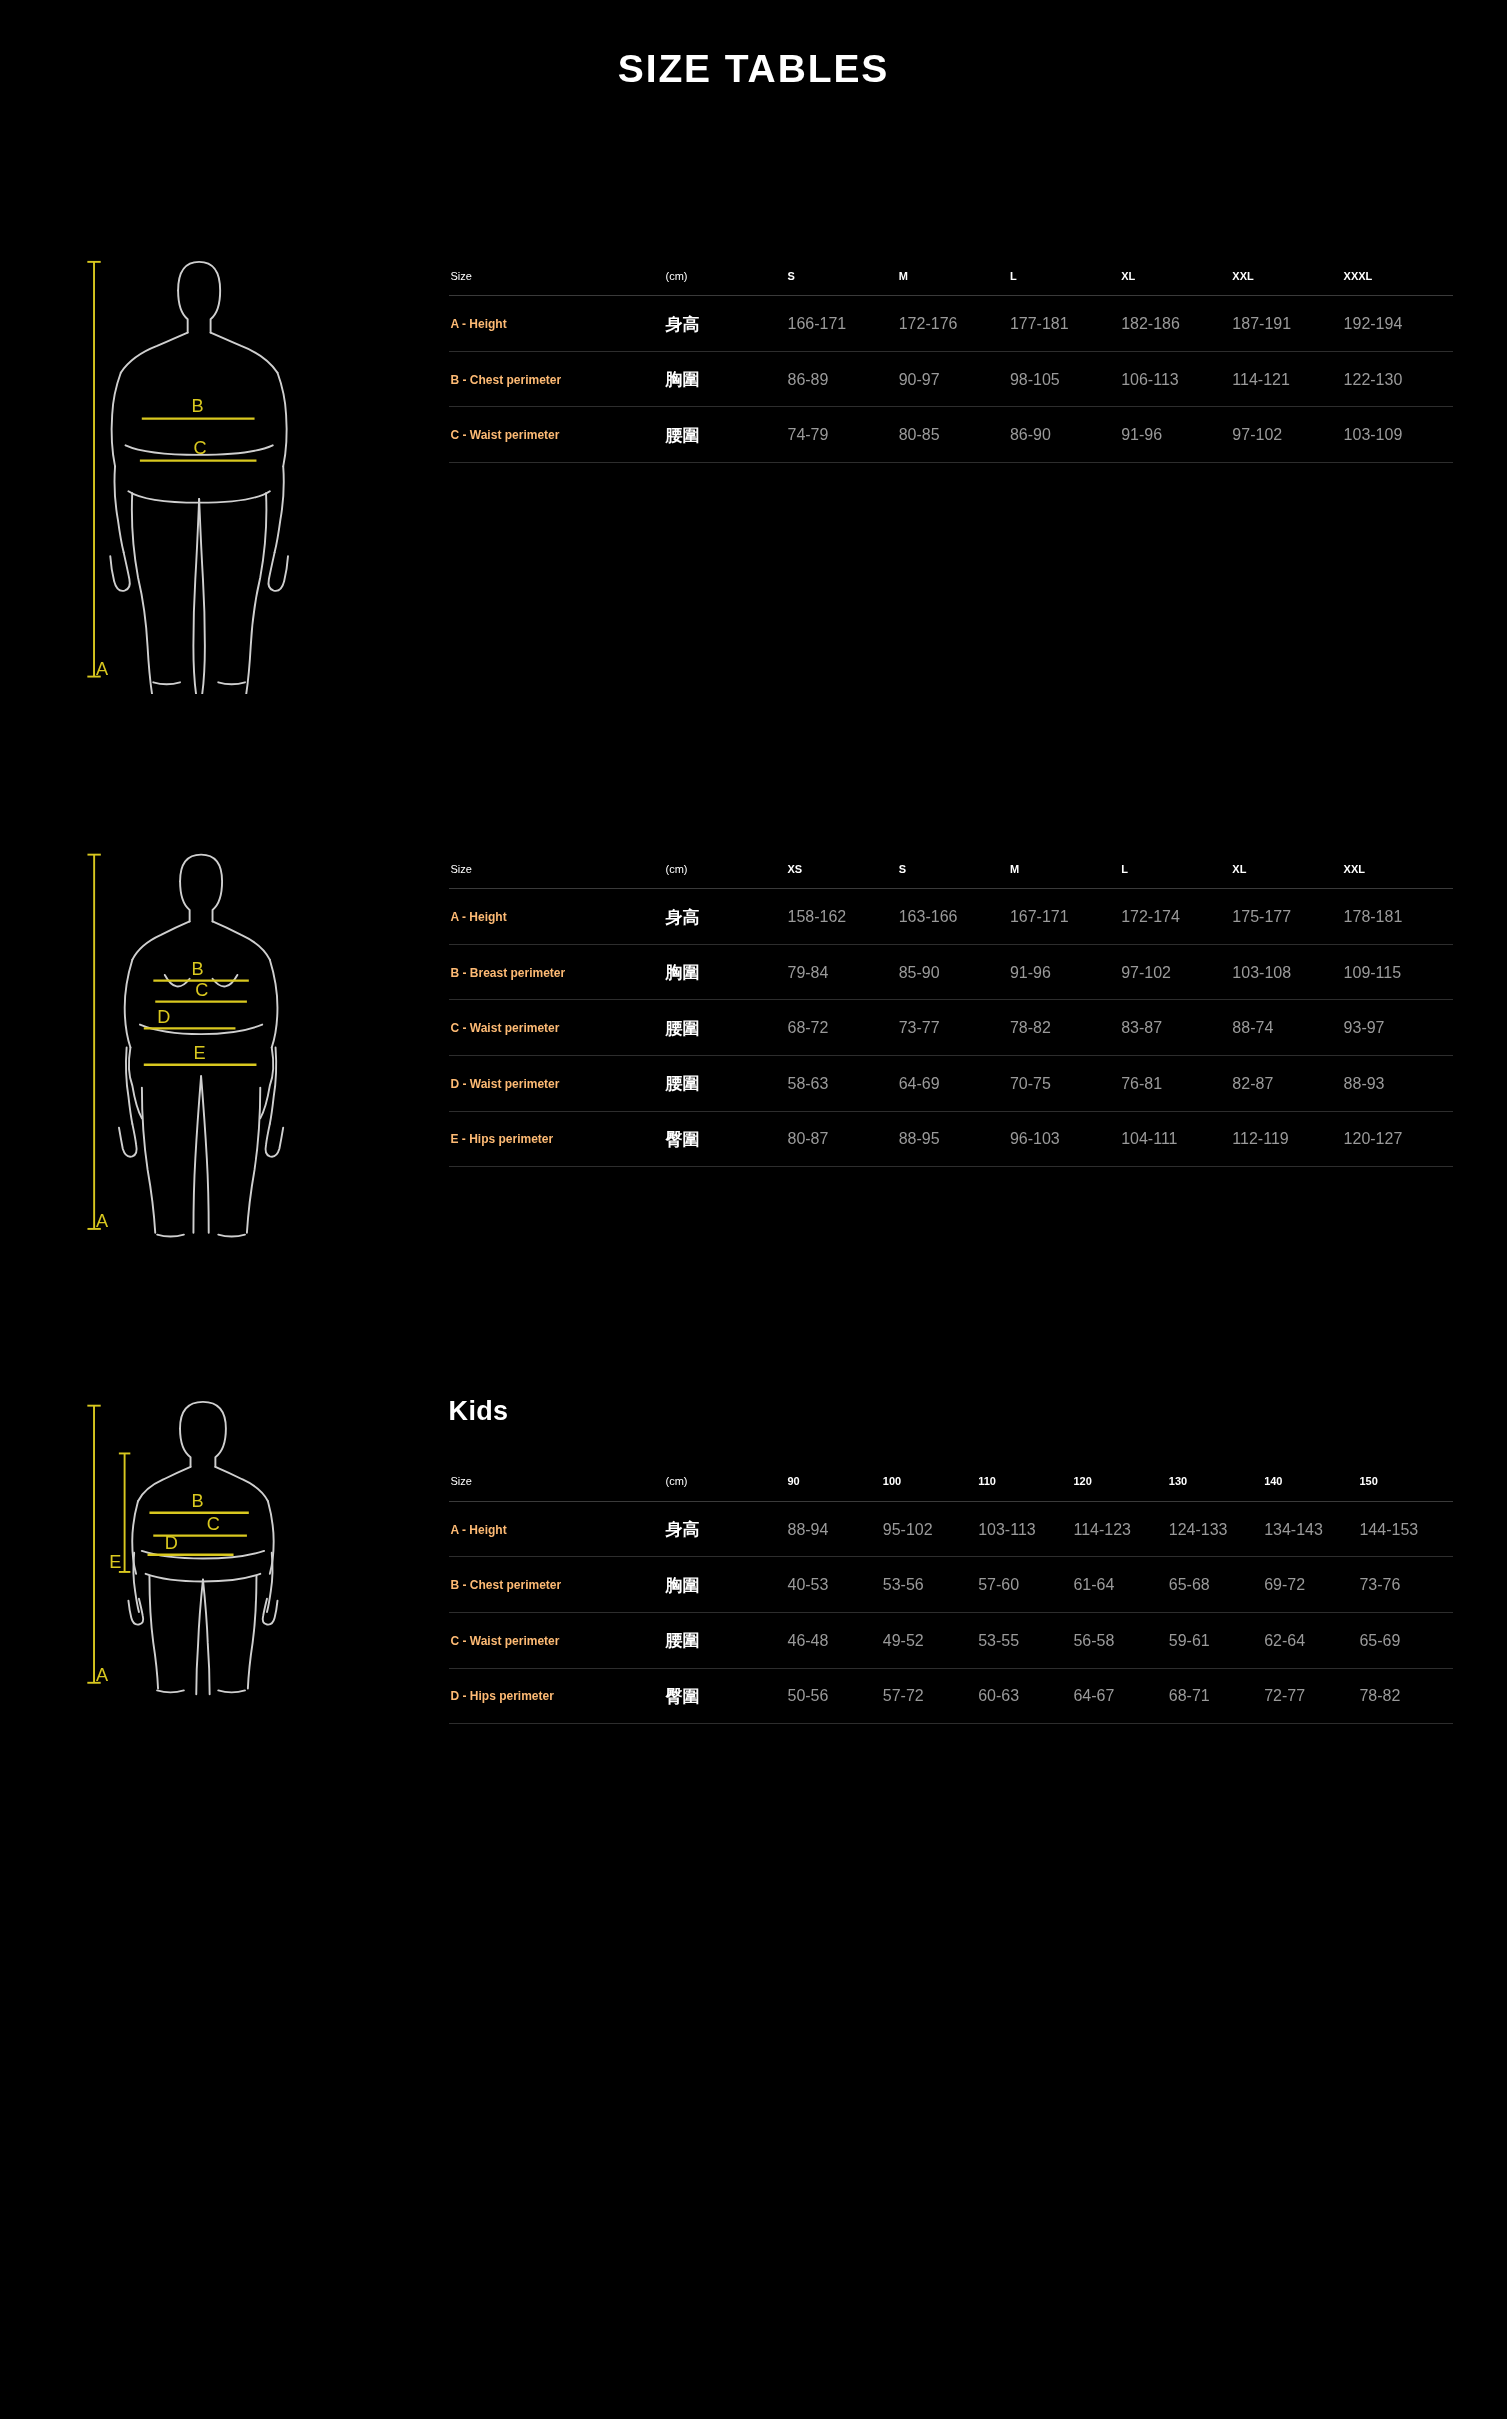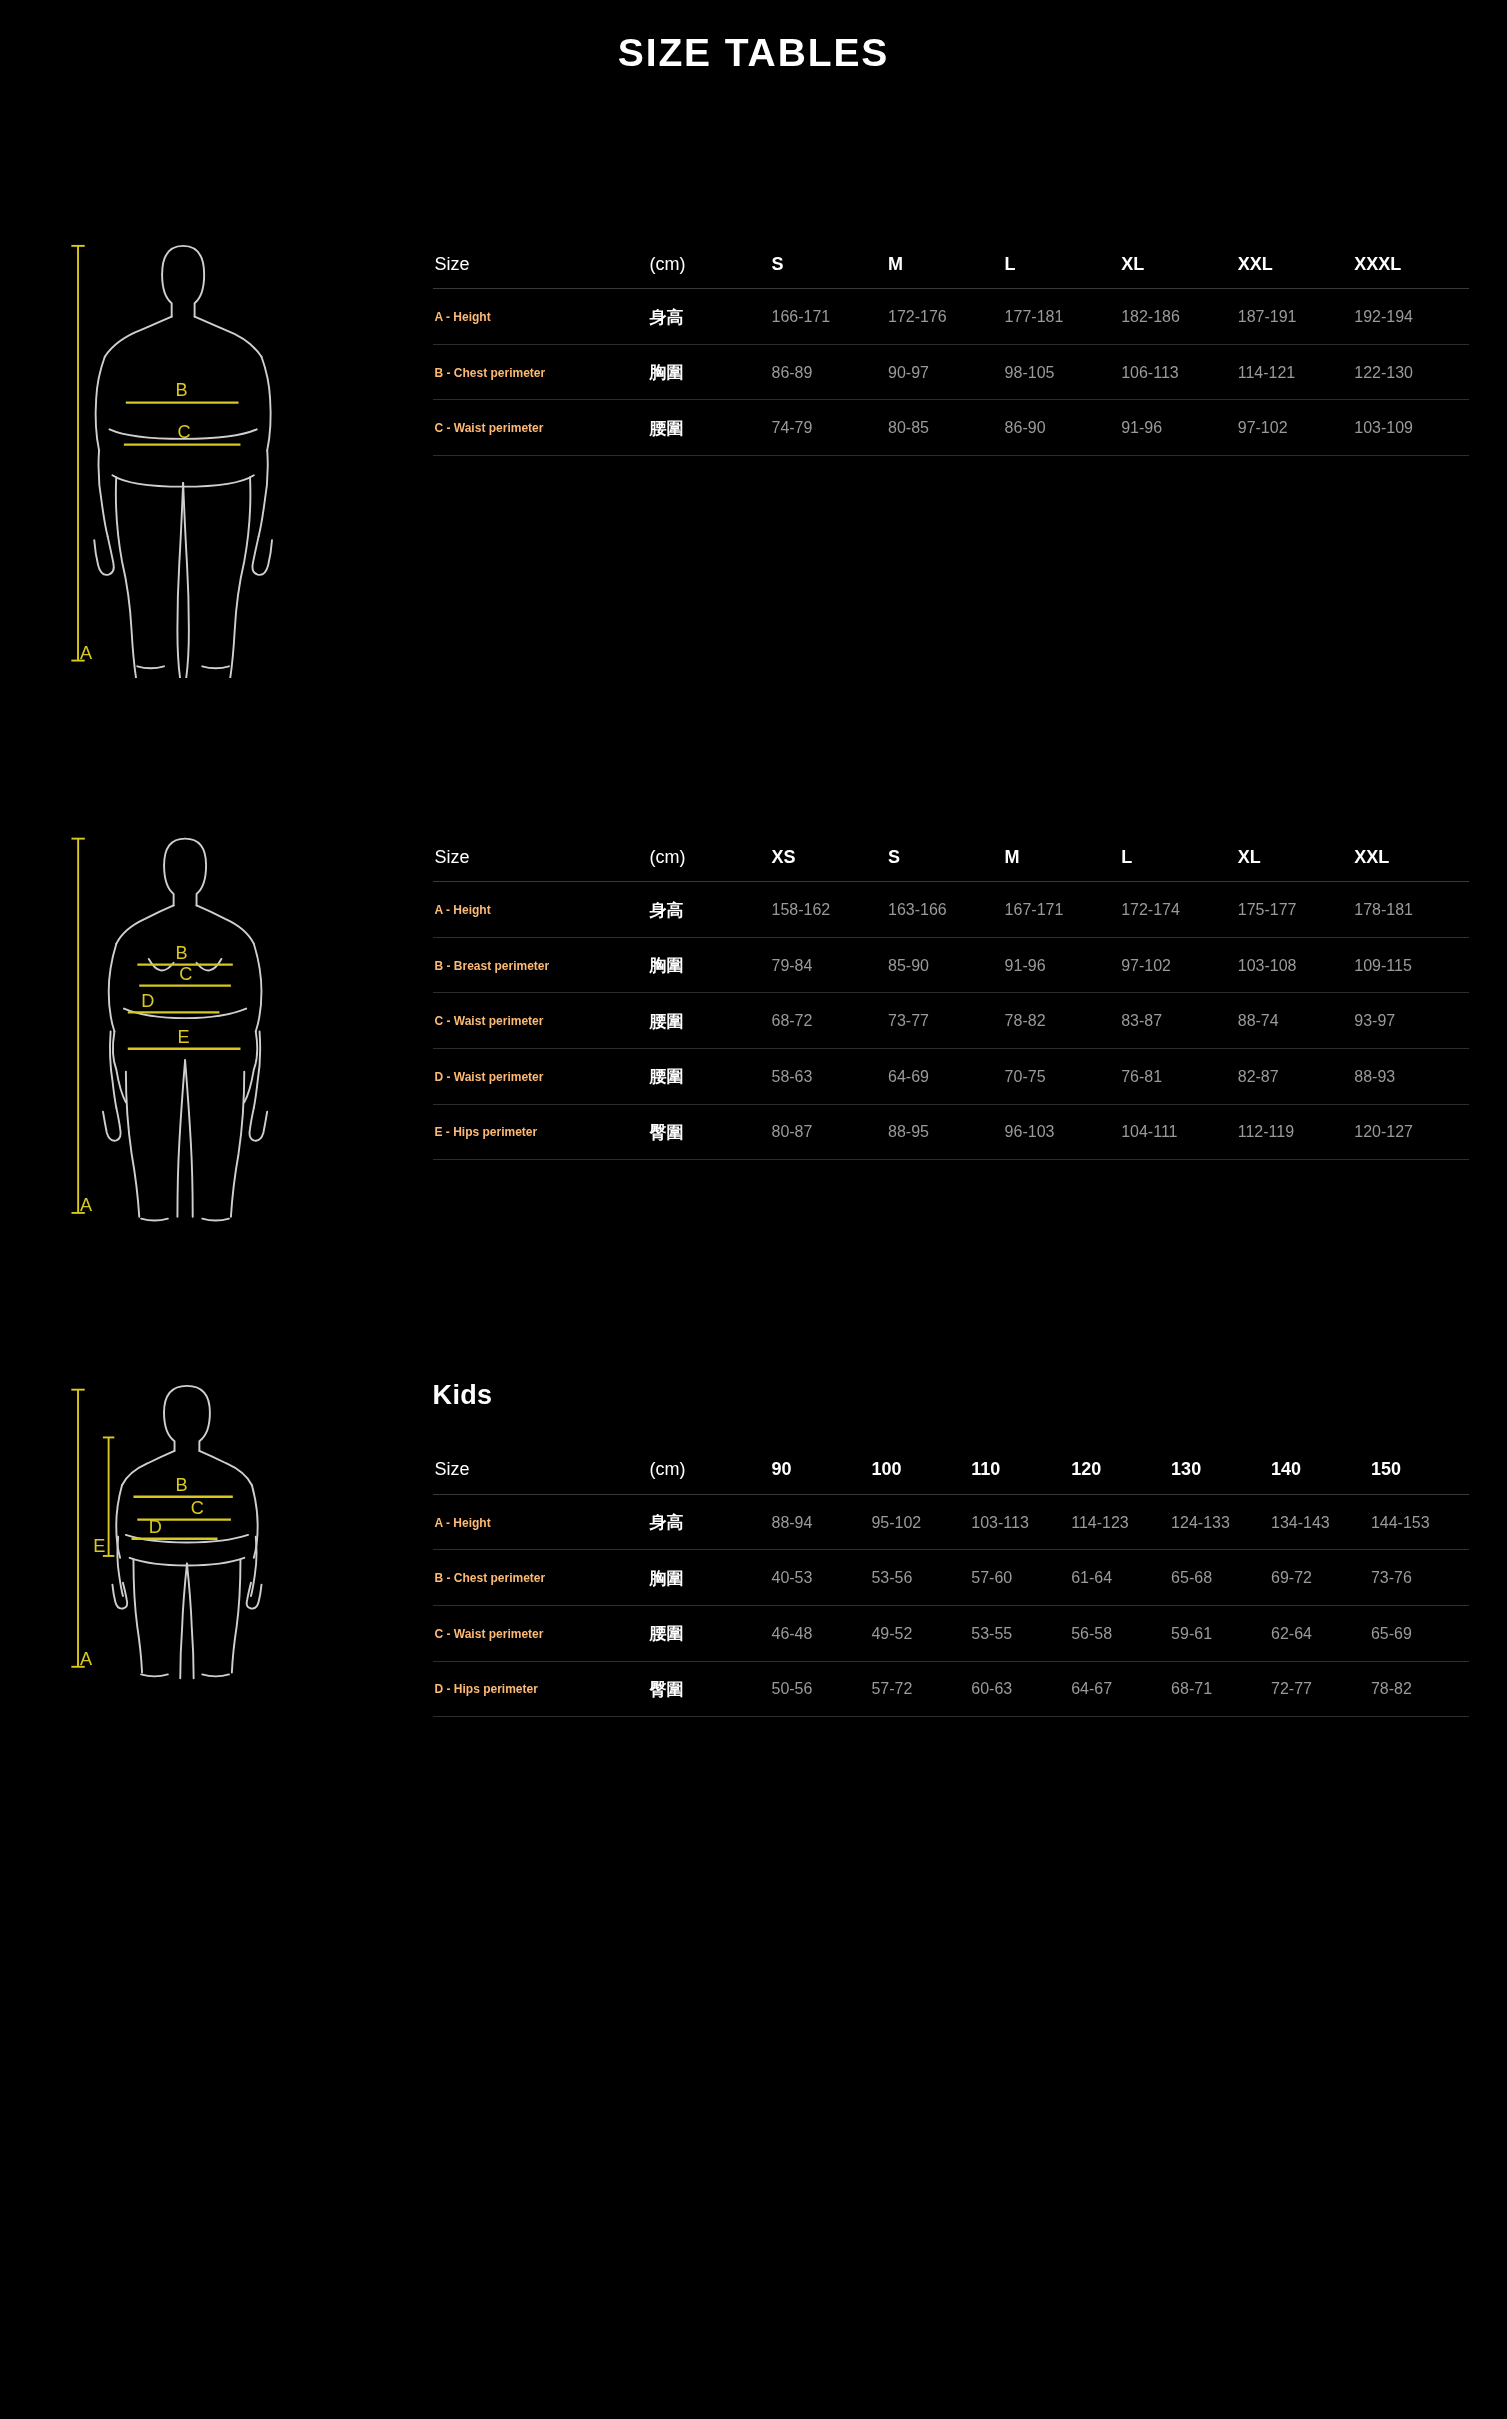--- a/index.html
+++ b/index.html
@@ -12,21 +12,21 @@
   body {
     font-family: "Liberation Sans", sans-serif;
     color: #ffffff;
     -webkit-font-smoothing: antialiased;
   }
   .page {
     width: 1507px;
     min-height: 2419px;
     background: #000000;
     position: relative;
-    padding: 0;
+    padding: 16px;
   }
   .page-title {
     text-align: center;
     font-size: 39px;
     font-weight: bold;
     letter-spacing: 1.9px;
     color: #ffffff;
     padding-top: 31px;
     padding-bottom: 9.6px;
   }
@@ -72,21 +72,21 @@
     text-align: left;
     font-size: 16.3px;
     padding: 16.3px 1.9px 15.3px 1.9px;
     border-bottom: 1px solid #2d2d2d;
     vertical-align: middle;
     white-space: nowrap;
   }
   table.size-table thead th {
     color: #ffffff;
     font-weight: bold;
-    font-size: 18px;
+    font-size: 11px;
     padding-bottom: 13.4px;
     border-bottom: 1px solid #3a3a3a;
     margin-left: 28px;
   }
   table.size-table thead th.col-size { font-weight: normal; }
   table.size-table tbody td.rowlabel {
     color: #fdba74;
     font-weight: bold;
     font-size: 12px;
   }

